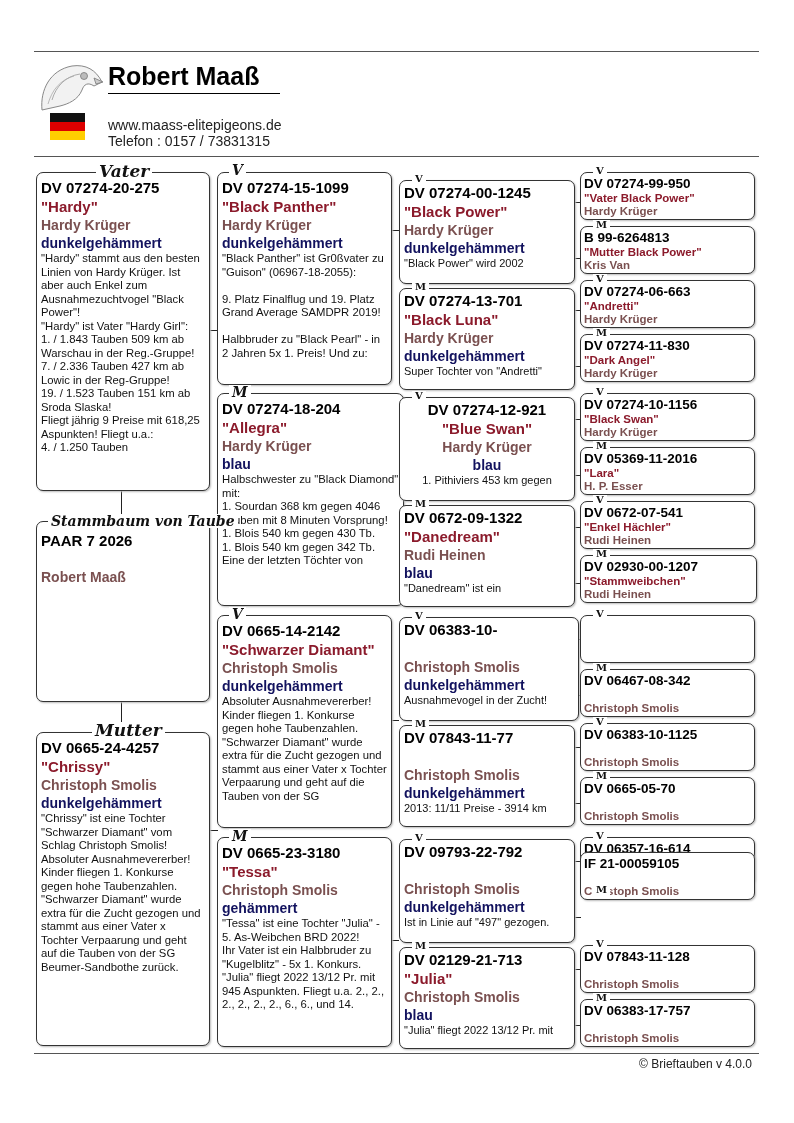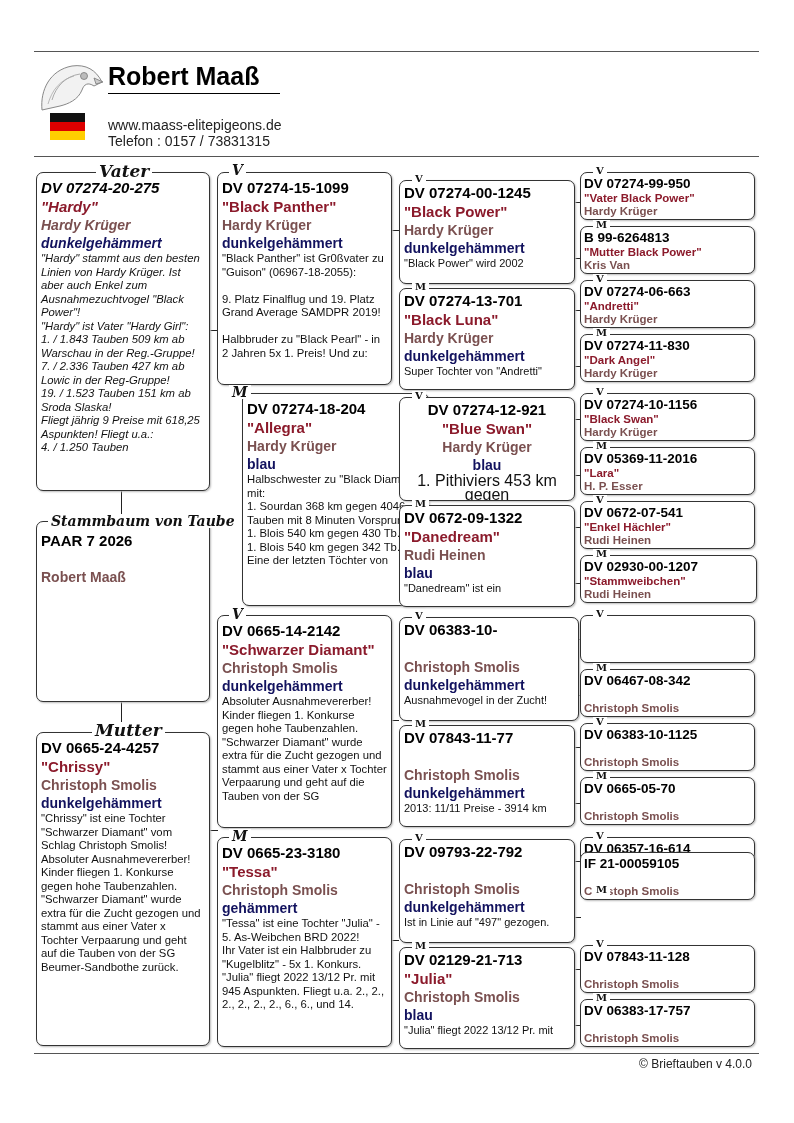--- a/index.html
+++ b/index.html
@@ -86,21 +86,21 @@
     <div class="hline" style="left: 575px; top: 695px; width: 6px;"></div>
     <div class="hline" style="left: 575px; top: 747px; width: 6px;"></div>
     <div class="hline" style="left: 575px; top: 803px; width: 6px;"></div>
     <div class="hline" style="left: 575px; top: 861px; width: 6px;"></div>
     <div class="hline" style="left: 575px; top: 917px; width: 6px;"></div>
     <div class="hline" style="left: 575px; top: 969px; width: 6px;"></div>
     <div class="hline" style="left: 575px; top: 1025px; width: 6px;"></div>
   </div>
 
 <div class="lbl big" style="left:96px; top:163px;">Vater</div>
-<div class="box c1" style="left:36px; top:172px; width:174px; height:319px;font-style:italic;">
+<div class="box c1" style="left:36px; top:172px; width:174px; height:319px;">
   <div class="in">
     <div class="ring">DV 07274-20-275</div>
     <div class="name">"Hardy"</div>
     <div class="breeder">Hardy Krüger</div>
     <div class="color">dunkelgehämmert</div>
     <div class="desc">"Hardy" stammt aus den besten Linien von Hardy Krüger. Ist aber auch Enkel zum Ausnahmezuchtvogel "Black Power"!
 "Hardy" ist Vater "Hardy Girl":
 1. / 1.843 Tauben 509 km ab Warschau in der Reg.-Gruppe!
 7. / 2.336 Tauben 427 km ab Lowic in der Reg-Gruppe!
 19. / 1.523 Tauben 151 km ab Sroda Slaska!
@@ -138,21 +138,21 @@
     <div class="breeder">Hardy Krüger</div>
     <div class="color">dunkelgehämmert</div>
     <div class="desc">"Black Panther" ist Gr0ßvater zu "Guison" (06967-18-2055):
 
 9. Platz Finalflug und 19. Platz Grand Average SAMDPR 2019!
 
 Halbbruder zu "Black Pearl" - in 2 Jahren 5x 1. Preis! Und zu:</div>
   </div>
 </div>
 <div class="lbl mid" style="left:229px; top:385px;">M</div>
-<div class="box c1" style="left:217px; top:393px; width:187px; height:213px;margin-left:25px;">
+<div class="box c1" style="left:217px; top:393px; width:187px; height:213px;">
   <div class="in">
     <div class="ring">DV 07274-18-204</div>
     <div class="name">"Allegra"</div>
     <div class="breeder">Hardy Krüger</div>
     <div class="color">blau</div>
     <div class="desc">Halbschwester zu "Black Diamond" mit:
 1. Sourdan 368 km gegen 4046 Tauben mit 8 Minuten Vorsprung!
 1. Blois 540 km gegen 430 Tb.
 1. Blois 540 km gegen 342 Tb.
 Eine der letzten Töchter von</div>
@@ -203,21 +203,21 @@
         <div class="desc" style="font-size:11px;">Super Tochter von "Andretti"</div>
       </div>
     </div>
     <div class="lbl sm" style="left: 412px; top: 391px;">V</div>
     <div class="box c1" style="left: 399px; top: 397px; width: 176px; height: 104px;">
       <div class="in" style="padding-top:3px;text-align:center;">
         <div class="ring">DV 07274-12-921</div>
         <div class="name" style="min-height:19px;">"Blue Swan"</div>
         <div class="breeder">Hardy Krüger</div>
         <div class="color">blau</div>
-        <div class="desc" style="font-size:16px;">1. Pithiviers 453 km gegen</div>
+        <div class="desc" style="font-size:11px;">1. Pithiviers 453 km gegen</div>
       </div>
     </div>
     <div class="lbl sm" style="left: 412px; top: 499px;">M</div>
     <div class="box c1" style="left: 399px; top: 505px; width: 176px; height: 102px;">
       <div class="in" style="padding-top:3px;">
         <div class="ring">DV 0672-09-1322</div>
         <div class="name" style="min-height:19px;">"Danedream"</div>
         <div class="breeder">Rudi Heinen</div>
         <div class="color">blau</div>
         <div class="desc" style="font-size:11px;">"Danedream" ist ein</div>

